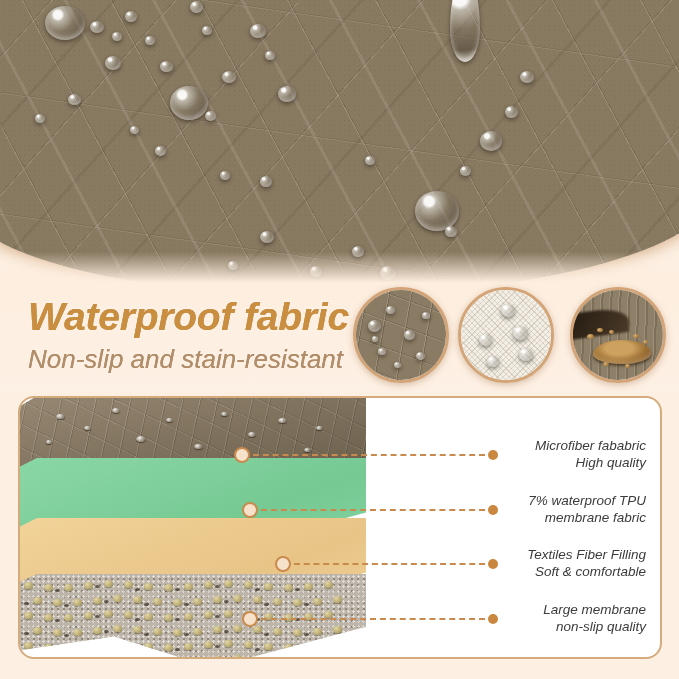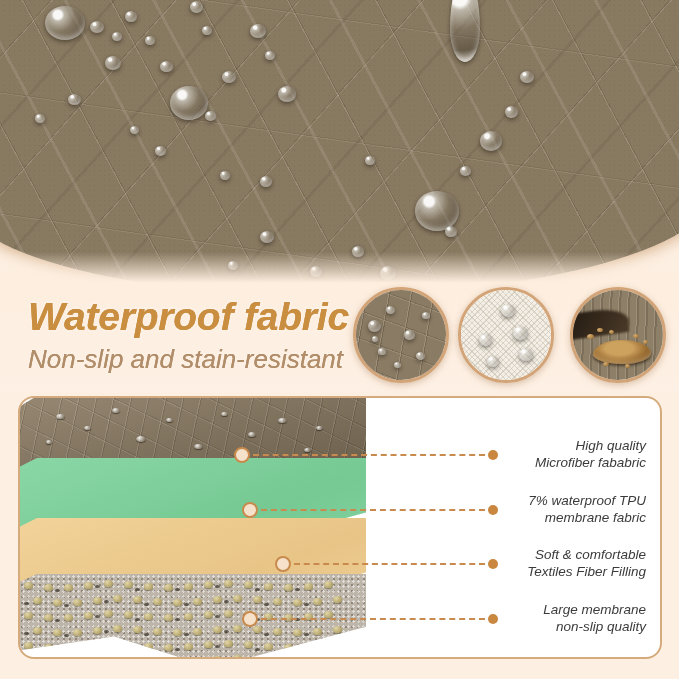--- a/index.html
+++ b/index.html
@@ -471,30 +471,30 @@
       <span class="conn-line"></span>
       <span class="conn-dot"></span>
     </div>
     <div class="conn" style="left:222px;top:215px;width:256px;">
       <span class="conn-ring"></span>
       <span class="conn-line"></span>
       <span class="conn-dot"></span>
     </div>
 
     <div class="label" style="top:39px;">
+      <div>Microfiber fababric</div>
       <div>High quality</div>
-      <div>Microfiber fababric</div>
     </div>
     <div class="label" style="top:94px;">
       <div>7% waterproof TPU</div>
       <div>membrane fabric</div>
     </div>
     <div class="label" style="top:148px;">
+      <div>Textiles Fiber Filling</div>
       <div>Soft &amp; comfortable</div>
-      <div>Textiles Fiber Filling</div>
     </div>
     <div class="label" style="top:203px;">
       <div>Large membrane</div>
       <div>non-slip quality</div>
     </div>
 
   </div>
 </div>
 
 </body></html>

